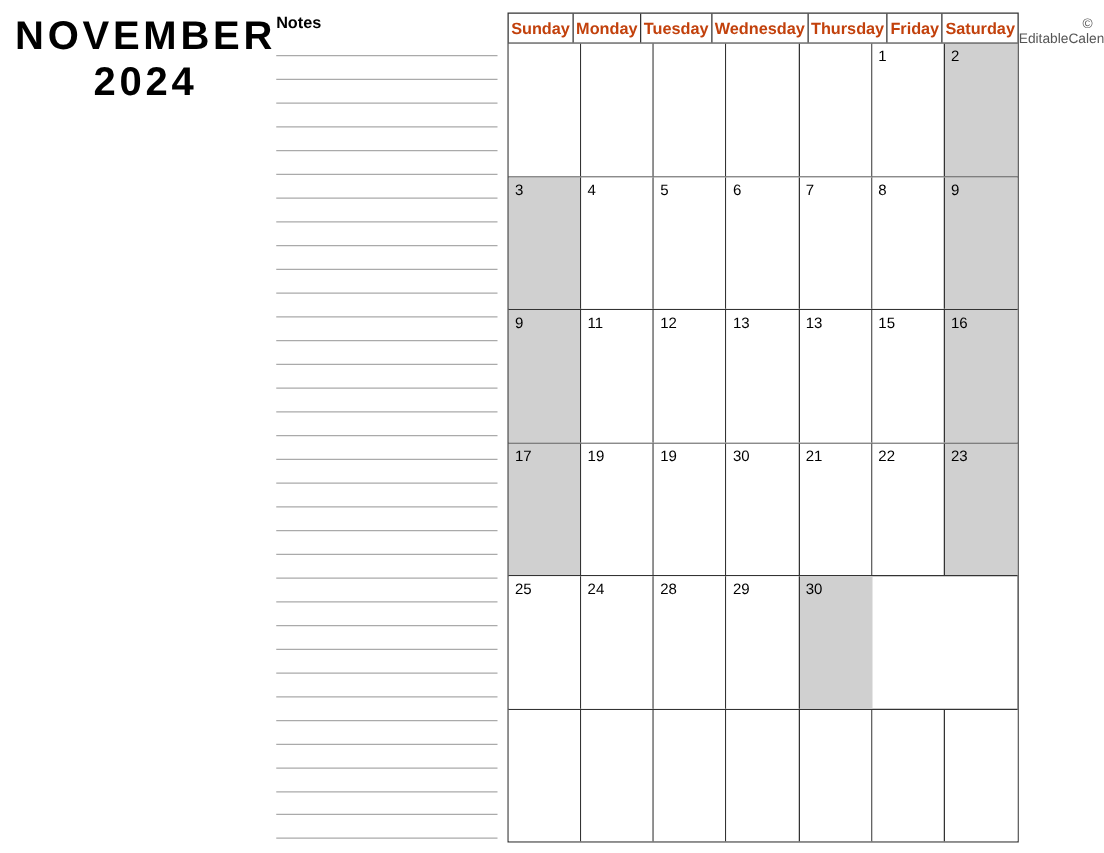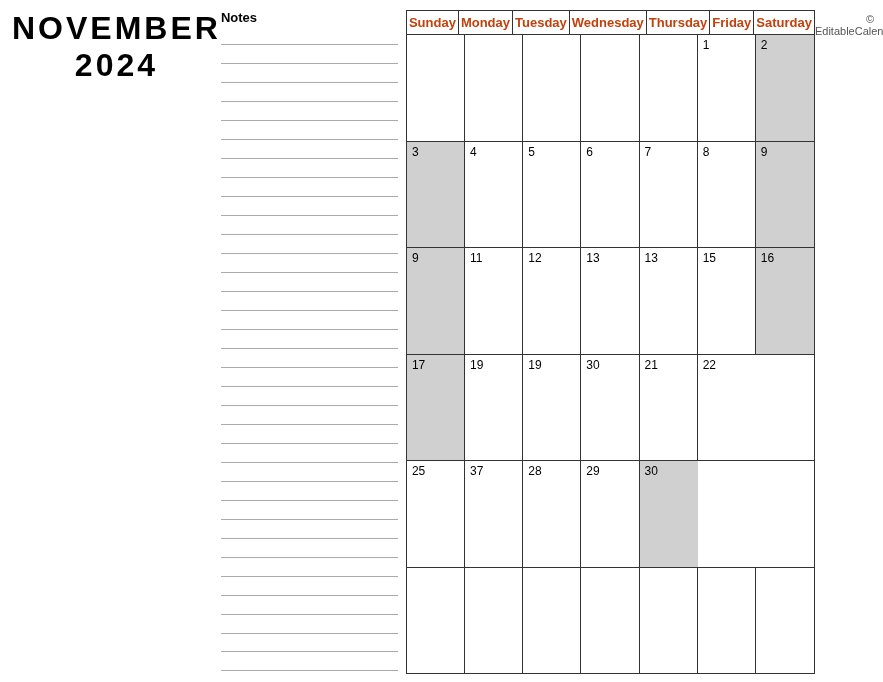--- a/index.html
+++ b/index.html
@@ -245,24 +245,25 @@
             <div class="calendar-cell"><span class="cell-date">15</span></div>
             <div class="calendar-cell weekend"><span class="cell-date">16</span></div>
           </div>
           <div class="calendar-week">
             <div class="calendar-cell sunday"><span class="cell-date">17</span></div>
             <div class="calendar-cell"><span class="cell-date">19</span></div>
             <div class="calendar-cell"><span class="cell-date">19</span></div>
             <div class="calendar-cell"><span class="cell-date">30</span></div>
             <div class="calendar-cell"><span class="cell-date">21</span></div>
             <div class="calendar-cell"><span class="cell-date">22</span></div>
+            <div class="calendar-cell weekend"><span class="cell-date">23</span></div>
           </div>
           <div class="calendar-week">
             <div class="calendar-cell"><span class="cell-date">25</span></div>
-            <div class="calendar-cell"><span class="cell-date">37</span></div>
+            <div class="calendar-cell"><span class="cell-date">24</span></div>
             <div class="calendar-cell"><span class="cell-date">28</span></div>
             <div class="calendar-cell"><span class="cell-date">29</span></div>
             <div class="calendar-cell weekend"><span class="cell-date">30</span></div>
           </div>
           <div class="calendar-week">
             <div class="calendar-cell sunday empty"></div>
             <div class="calendar-cell empty"></div>
             <div class="calendar-cell empty"></div>
             <div class="calendar-cell empty"></div>
             <div class="calendar-cell empty"></div>

